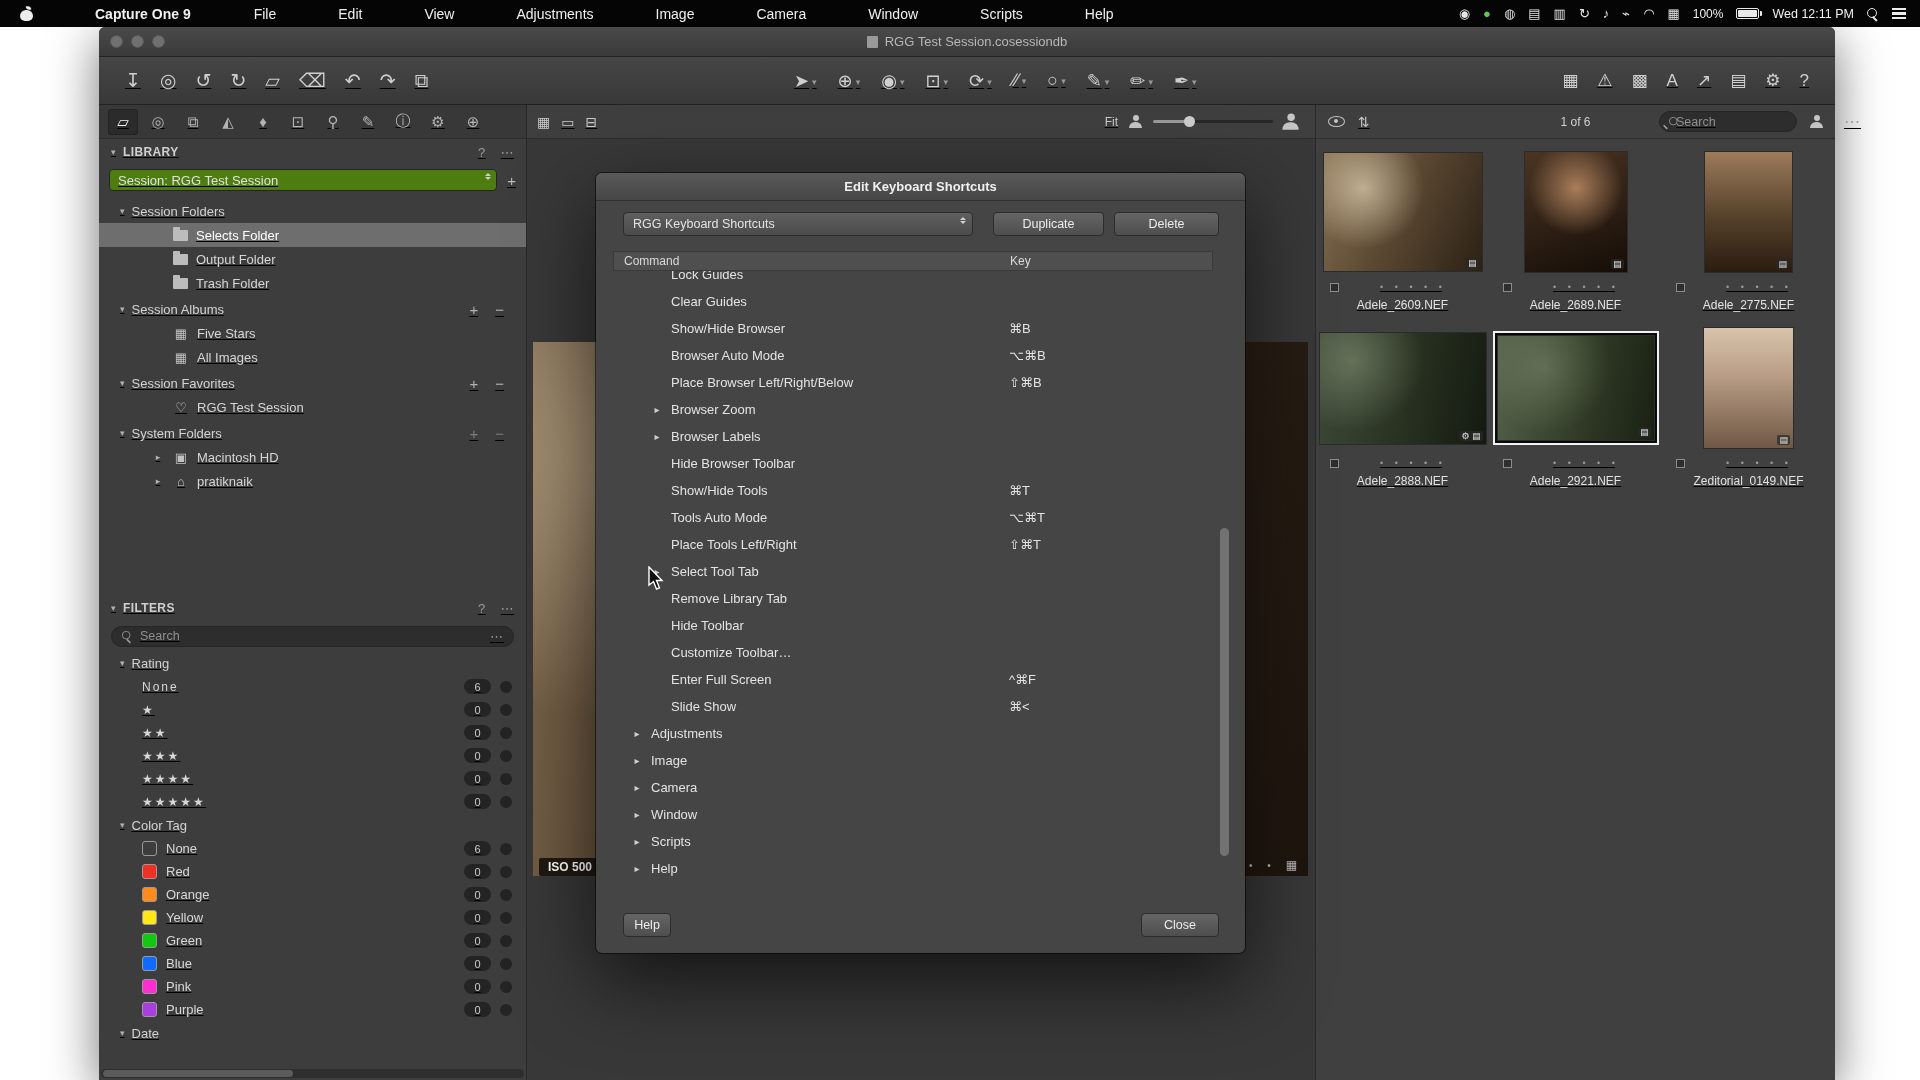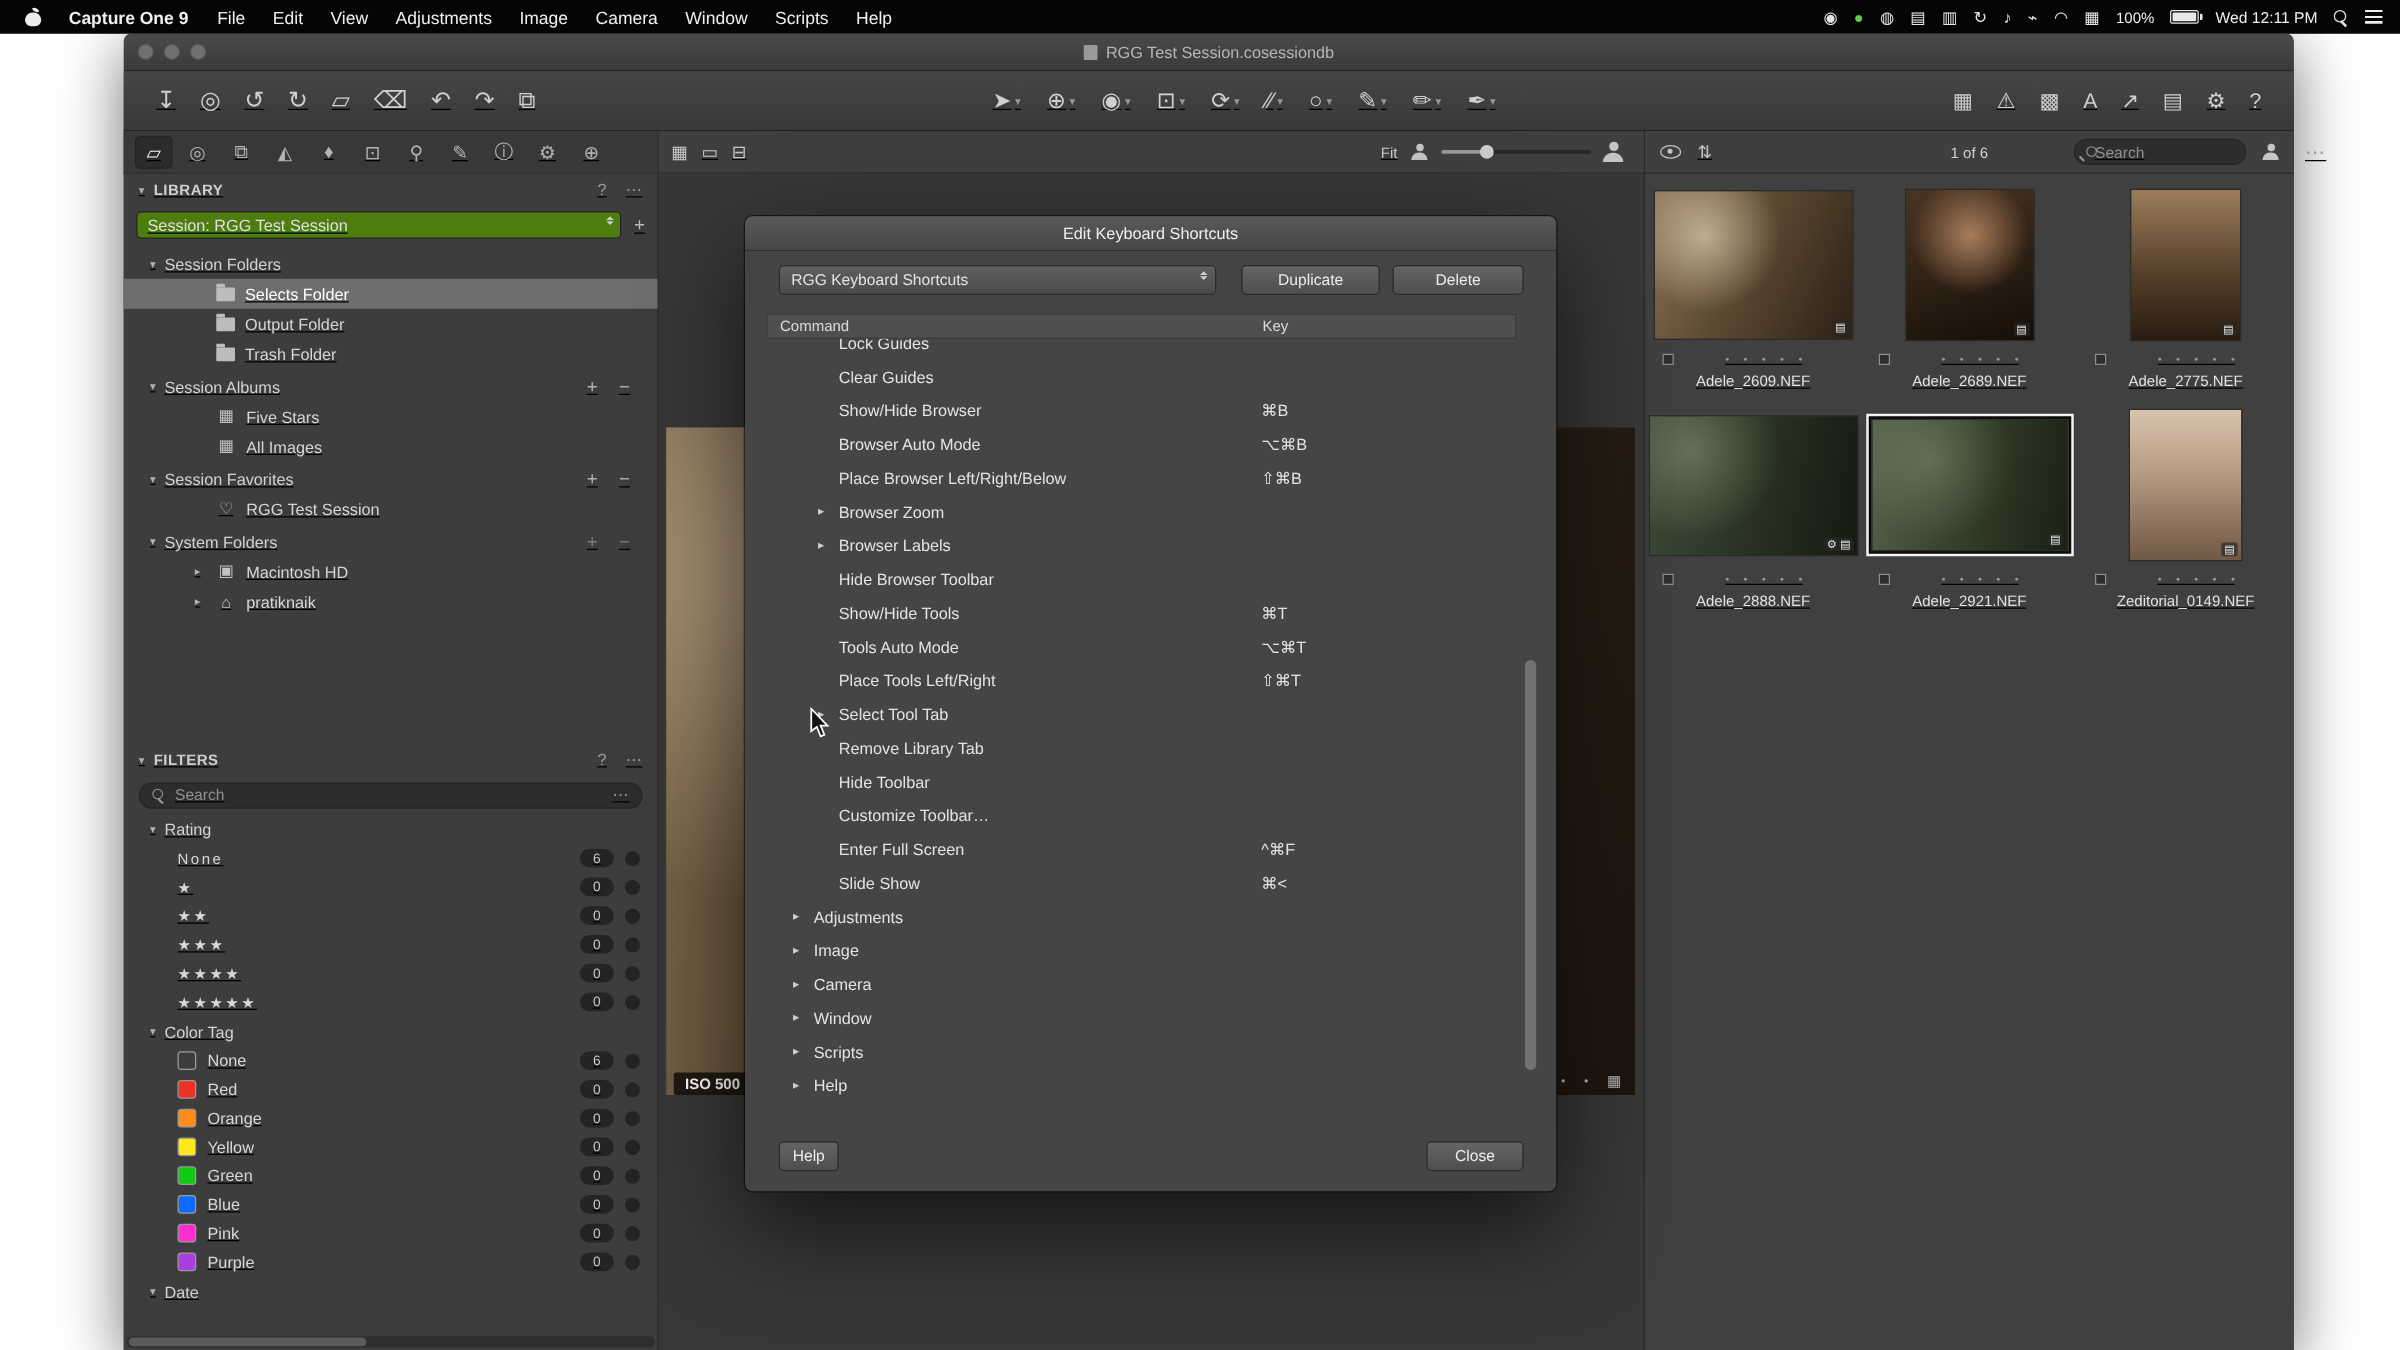--- a/index.html
+++ b/index.html
@@ -3,21 +3,21 @@
 <meta charset="utf-8">
 <style>
   * { margin:0; padding:0; box-sizing:border-box; }
   html,body { background:#ffffff; }
   body { font-family:"Liberation Sans","DejaVu Sans",sans-serif; }
   .screen { position:relative; width:1920px; height:1080px; background:#ffffff; overflow:hidden; }
 
   
   .menubar { position:absolute; top:0; left:0; right:0; height:27px; background:#050505; color:#f0f0f0;
              display:flex; align-items:center; font-size:14px; z-index:200; }
-  .menubar-left { display:flex; align-items:center; padding-left:16px; }
+  .menubar-left { display:flex; align-items:center; padding-left:16px;gap:40px; }
   .apple-icon { position:relative; width:13px; height:15px; margin:0 10px 0 4px; }
   .apple-icon::before { content:""; position:absolute; bottom:0; width:13px; height:11px; background:#ededed; border-radius:6px 6px 5px 5px; }
   .apple-icon::after { content:""; position:absolute; top:0; left:6px; width:5px; height:4px; background:#ededed; border-radius:0 6px 0 6px; transform:rotate(-12deg); }
   .app-name { font-weight:bold; padding:0 12px; }
   .menu-item { padding:0 11px; }
   .menubar-right { margin-left:auto; display:flex; align-items:center; gap:13px; padding-right:14px; font-size:12px; }
   .status-glyph { font-size:13px; color:#e6e6e6; }
   .status-glyph[data-name="green-dot-icon"] { color:#63c94f; }
   .battery-label { font-size:12px; }
   .battery-icon { width:23px; height:11px; border:1px solid #e8e8e8; border-radius:2px; position:relative; display:inline-block; }
@@ -153,21 +153,21 @@
   .dots-row { display:flex; align-items:center; width:88%; margin-top:7px; height:10px; gap:8px; }
   .thumb-check { width:9px; height:9px; border:1px solid #8d8d8d; background:#2e2e2e; flex:none; }
   .dots { flex:1; text-align:center; color:#9a9a9a; font-size:9px; word-spacing:9px; line-height:10px; }
   .thumb-name { margin-top:6px; font-size:12px; color:#e2e2e2; }
 
   
   .dialog { position:absolute; left:596px; top:173px; width:649px; height:780px; background:#454545; border-radius:6px;
             box-shadow:0 28px 80px rgba(0,0,0,.65), 0 0 0 1px rgba(0,0,0,.55); z-index:100; color:#e3e3e3; font-size:13px; }
   .dialog-titlebar { height:28px; background:linear-gradient(#5a5a5a,#464646); border-bottom:1px solid #303030;
                      border-radius:6px 6px 0 0; display:flex; align-items:center; justify-content:center;
-                     font-weight:normal; font-size:13px; color:#f0f0f0; }
+                     font-weight:bold; font-size:13px; color:#f0f0f0; }
   .preset-row { position:absolute; left:27px; right:26px; top:39px; height:24px; display:flex; gap:10px; }
   .preset-select { width:350px; background:linear-gradient(#5f5f5f,#4b4b4b); border:1px solid #2c2c2c; border-radius:4px;
                    display:flex; align-items:center; padding:0 9px; position:relative; font-size:12.5px; }
   .preset-select .dd-stepper { right:6px; top:4px; }
   .btn { background:linear-gradient(#656565,#4e4e4e); border:1px solid #2c2c2c; border-radius:4px; color:#ececec;
          display:flex; align-items:center; justify-content:center; font-size:12.5px; height:24px; }
   .btn-duplicate { width:111px; margin-left:auto; }
   .btn-delete { width:105px; }
   .table-header { position:absolute; left:17px; right:32px; top:78px; height:20px; background:#4f4f4f;
                   border:1px solid #3a3a3a; display:flex; align-items:center; color:#dadada; font-size:12px; }

